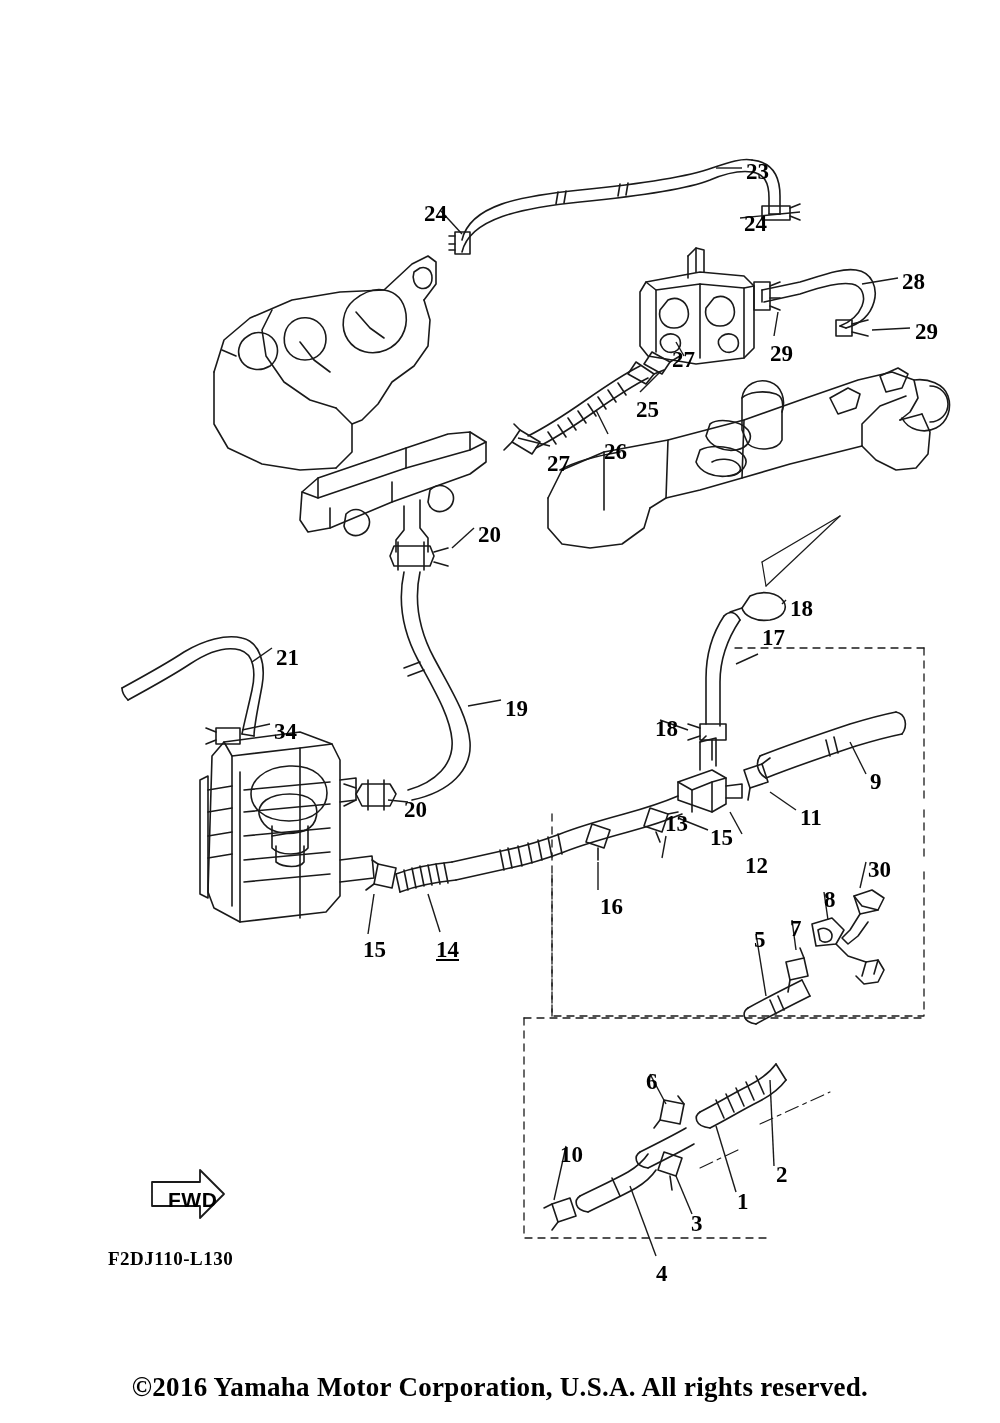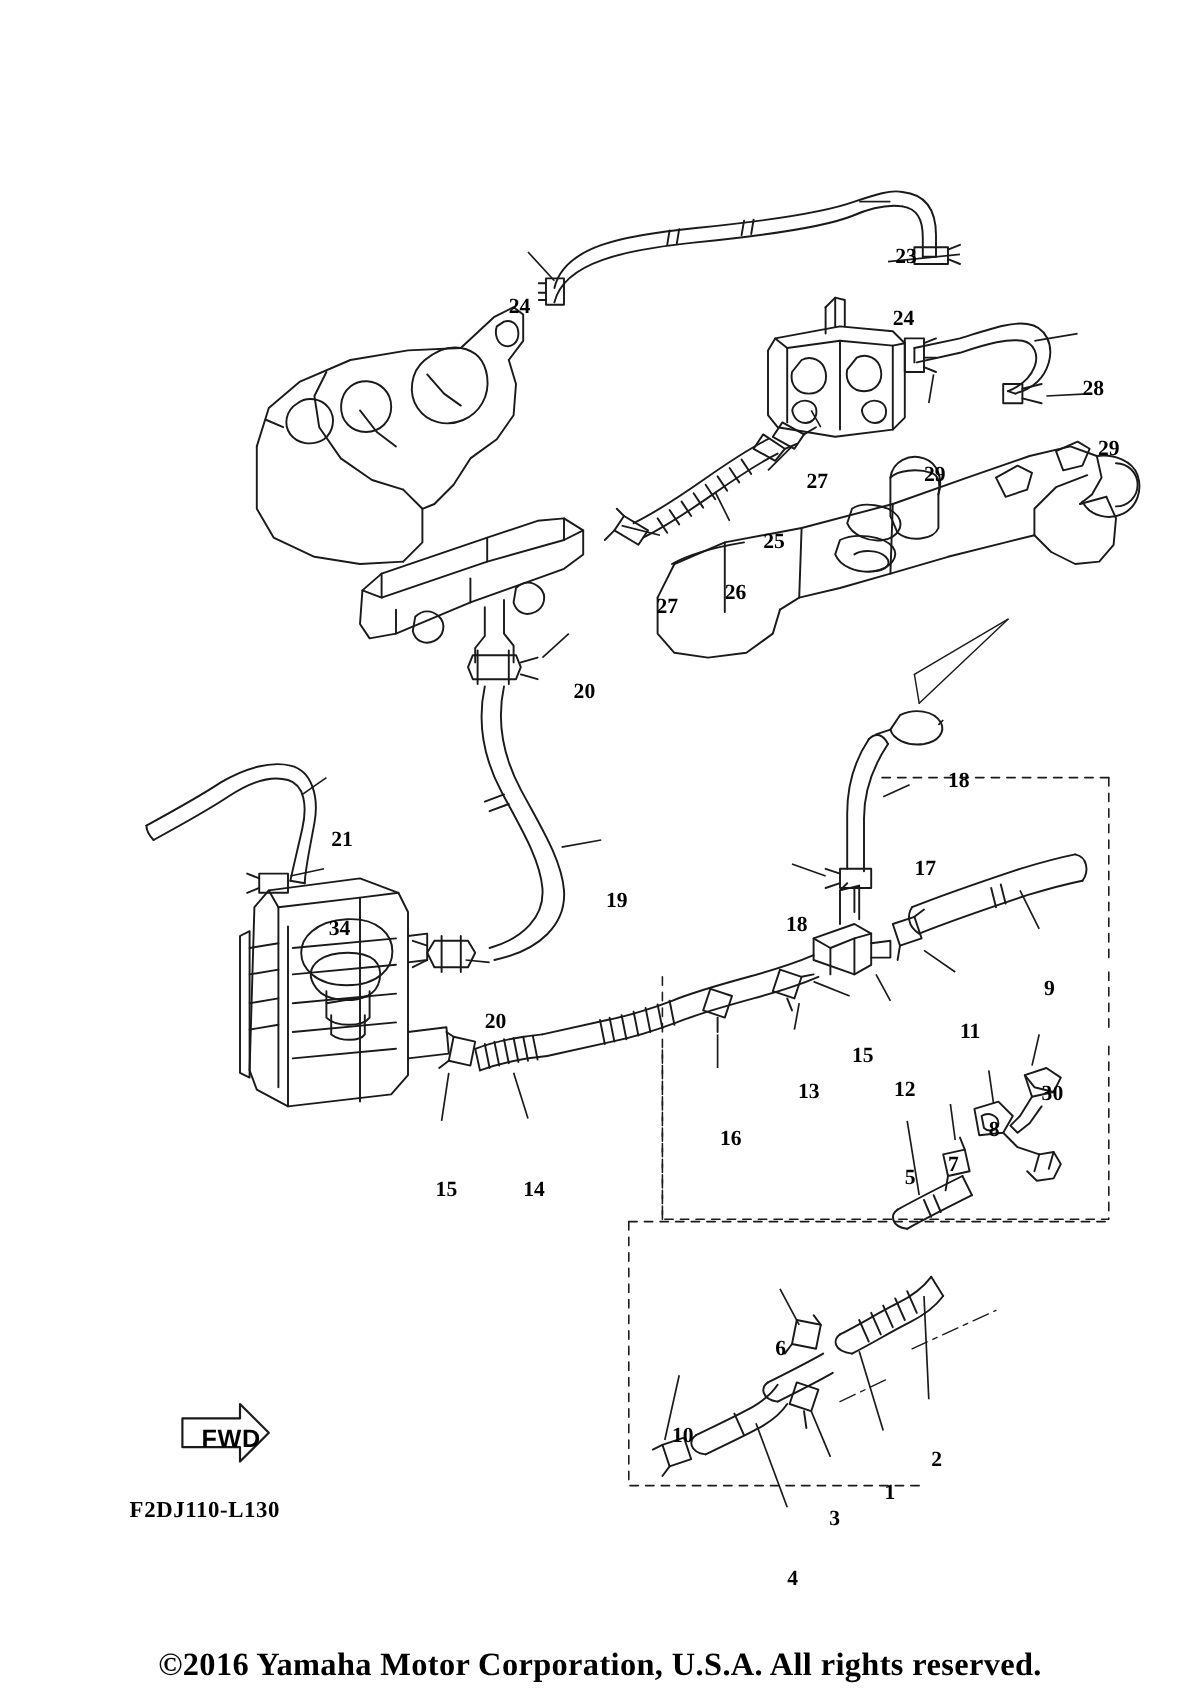--- a/index.html
+++ b/index.html
@@ -10,26 +10,25 @@
     color:#000;
     position:relative;
     overflow:hidden;
   }
   #sheet { position:absolute; inset:0; }
   svg.diagram { position:absolute; left:0; top:0; width:1000px; height:1423px; }
 
   .callout {
     position:absolute;
     font-family:"Liberation Serif", serif;
-    font-size:18px;
+    font-size:23px;
     font-weight:bold;
     color:#000;
     white-space:nowrap;
     line-height:1;
-    margin-top:44px;
   }
   #partcode {
     position:absolute;
     left:108px; top:1248px;
     font-family:"Liberation Serif", serif;
     font-size:19px;
     font-weight:bold;
     letter-spacing:0.5px;
     text-align:right;
   }
@@ -451,34 +450,34 @@
     <div class="callout" style="left: 744px; top: 212px;">24</div>
     <div class="callout" style="left: 902px; top: 270px;">28</div>
     <div class="callout" style="left: 915px; top: 320px;">29</div>
     <div class="callout" style="left: 770px; top: 342px;">29</div>
     <div class="callout" style="left: 672px; top: 348px;">27</div>
     <div class="callout" style="left: 636px; top: 398px;">25</div>
     <div class="callout" style="left: 604px; top: 440px;">26</div>
     <div class="callout" style="left: 547px; top: 452px;">27</div>
     <div class="callout" style="left: 478px; top: 523px;">20</div>
     <div class="callout" style="left: 790px; top: 597px;">18</div>
-    <div class="callout" style="left: 762px; top: 670px;">17</div>
+    <div class="callout" style="left: 762px; top: 626px;">17</div>
     <div class="callout" style="left: 276px; top: 646px; text-align: center;">21</div>
     <div class="callout" style="left: 505px; top: 697px;">19</div>
     <div class="callout" style="left: 274px; top: 720px;">34</div>
     <div class="callout" style="left: 655px; top: 717px;">18</div>
     <div class="callout" style="left: 870px; top: 770px;">9</div>
     <div class="callout" style="left: 800px; top: 806px;">11</div>
     <div class="callout" style="left: 404px; top: 798px;">20</div>
     <div class="callout" style="left: 745px; top: 854px;">12</div>
     <div class="callout" style="left: 710px; top: 826px;">15</div>
-    <div class="callout" style="left: 665px; top: 856px;">13</div>
+    <div class="callout" style="left: 665px; top: 812px;">13</div>
     <div class="callout" style="left: 600px; top: 895px;">16</div>
     <div class="callout" style="left: 363px; top: 938px;">15</div>
-    <div class="callout" style="left: 436px; top: 938px;">14</div>
+    <div class="callout" style="left: 436px; top: 938px; text-decoration: underline;">14</div>
     <div class="callout" style="left: 868px; top: 858px;">30</div>
     <div class="callout" style="left: 824px; top: 888px;">8</div>
     <div class="callout" style="left: 790px; top: 917px;">7</div>
     <div class="callout" style="left: 754px; top: 928px;">5</div>
     <div class="callout" style="left: 646px; top: 1070px;">6</div>
     <div class="callout" style="left: 776px; top: 1163px;">2</div>
     <div class="callout" style="left: 737px; top: 1190px;">1</div>
     <div class="callout" style="left: 691px; top: 1212px;">3</div>
     <div class="callout" style="left: 560px; top: 1143px;">10</div>
     <div class="callout" style="left: 656px; top: 1262px;">4</div>

